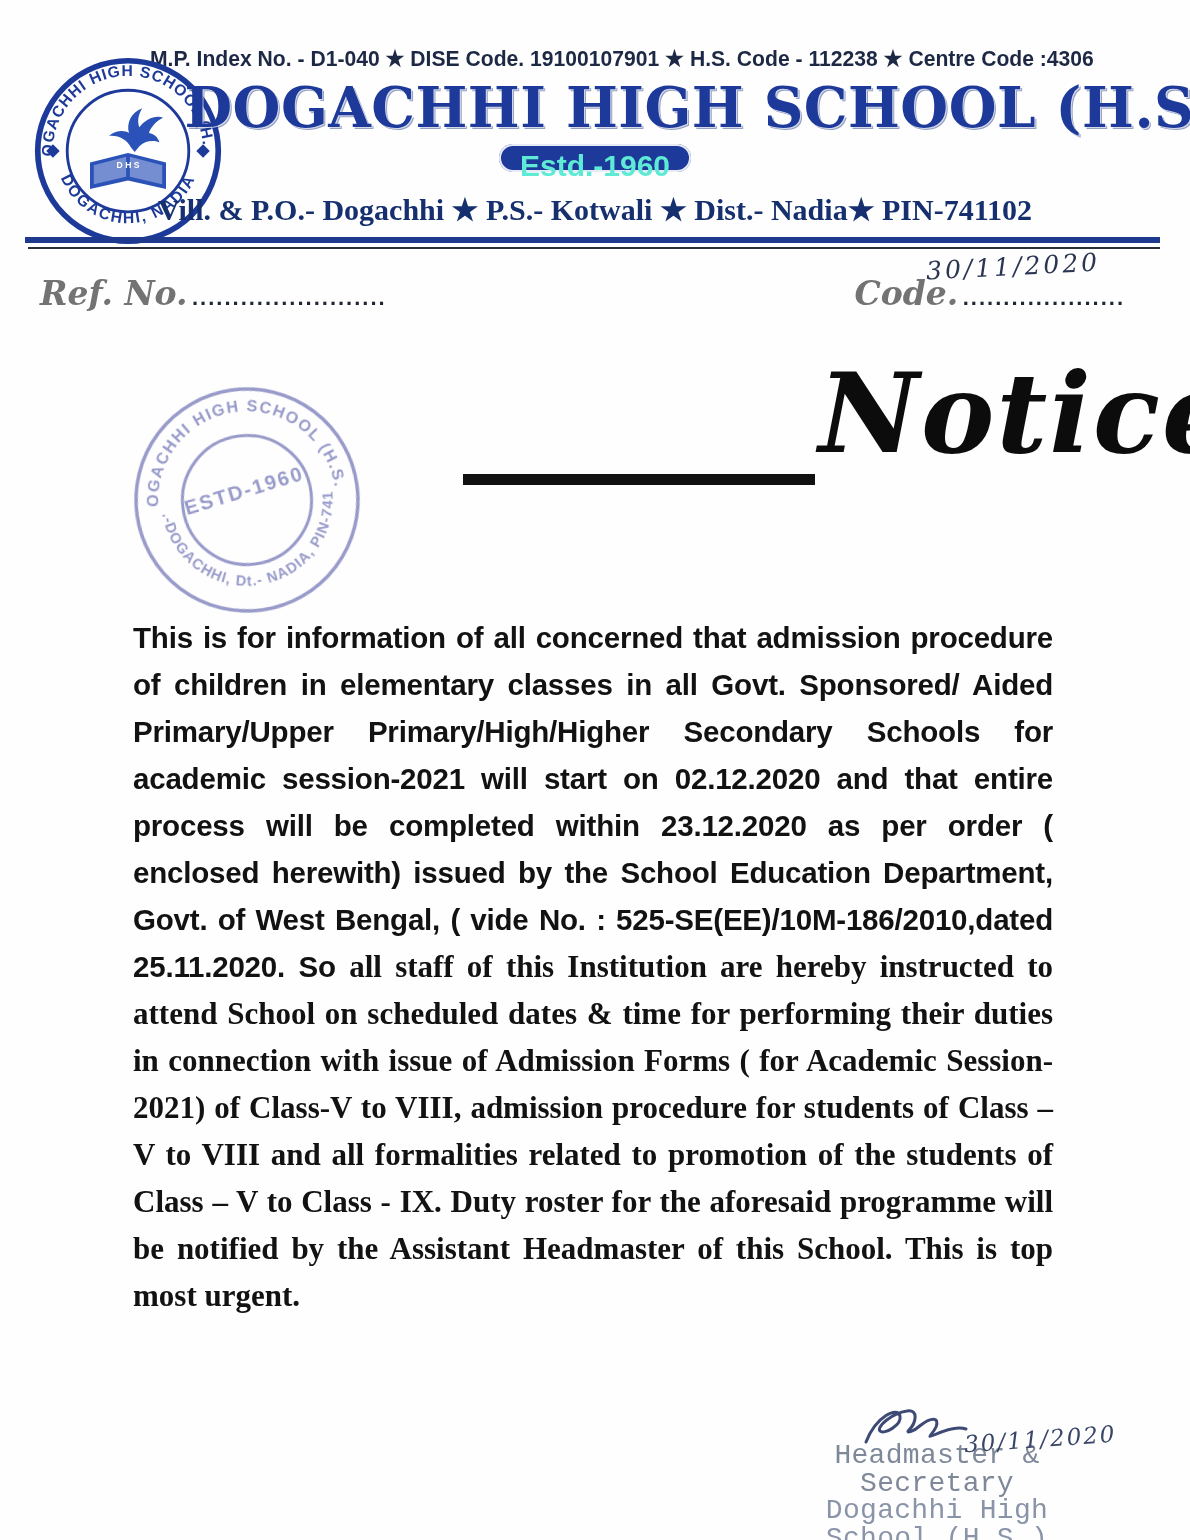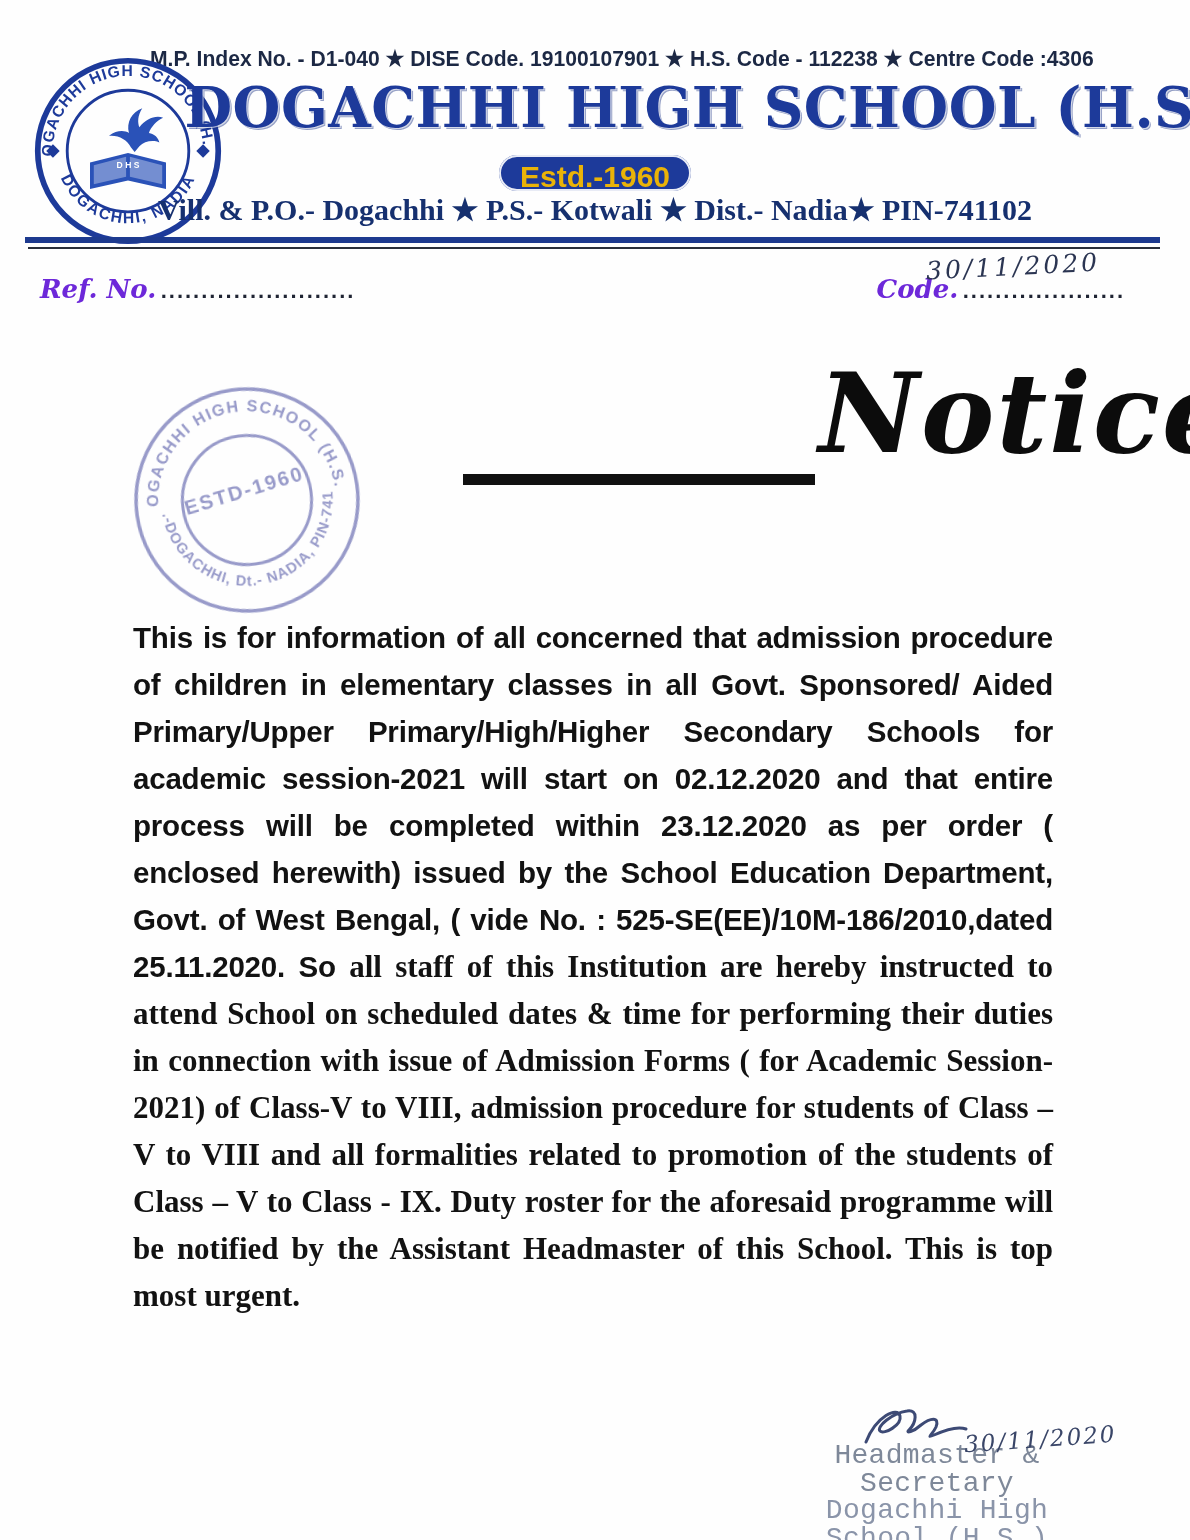--- a/index.html
+++ b/index.html
@@ -27,43 +27,43 @@
   .school-name {
     position:absolute; top:74px; left:175px; width:950px;
     text-align:center;
     font-family:"DejaVu Serif", serif;
     font-weight:700; font-size:56px; letter-spacing:.5px;
     color:#1d3a9a; white-space:nowrap;
     text-shadow:1px 1px 0 rgba(255,255,255,.6), 2px 2px 0 rgba(24,48,130,.45);
     transform:scaleX(.98); transform-origin:center;
   }
   .estd-pill {
-    position:absolute; top:139px; left:0; right:0; margin:16px auto;
-    width:192px; height:36px;
+    position:absolute; top:139px; left:0; right:0; margin:5px auto;
+    width:192px; height:28px;
     background:#1d3a9a; border-radius:22px;
-    color:#eab308; font-weight:700; font-size:30px;
+    color:#5eead4; font-weight:700; font-size:30px;
     text-align:center; line-height:44px;
     font-family:"Liberation Sans", sans-serif;
     box-shadow:0 0 0 2px rgba(255,255,255,.9) inset;
   }
   .address {
     position:absolute; top:192px; left:0; width:100%;
     text-align:center;
     font-family:Liberation Serif, serif;
     font-weight:600; font-size:30px; color:#16306f;
     white-space:nowrap;
   }
   .rule-thick { position:absolute; top:237px; left:25px; width:1135px; height:6px; background:#1d3a8f; }
   .rule-thin  { position:absolute; top:247px; left:28px; width:1132px; height:2px; background:#2a2f3a; }
 
   
   .ref-row { position:absolute; top:266px; left:40px; right:35px; height:50px; }
   .script-label {
     font-family:"DejaVu Serif", serif; font-style:italic; font-weight:600;
-    font-size:26px; color:#6d28d9;
+    font-size:33px; color:#737373;
   }
   .dots { font-size:22px; letter-spacing:2px; color:#1f2433; font-weight:700; }
   .ref-group { position:absolute; left:0; top:8px; }
   .date-group { position:absolute; right:30px; top:8px; }
   .hand-date-top {
     position:absolute; right:55px; top:-14px;
     font-family:"DejaVu Serif", serif; font-style:italic;
     font-size:25px; letter-spacing:3px; color:#2b3552;
     transform:rotate(-3deg);
   }

